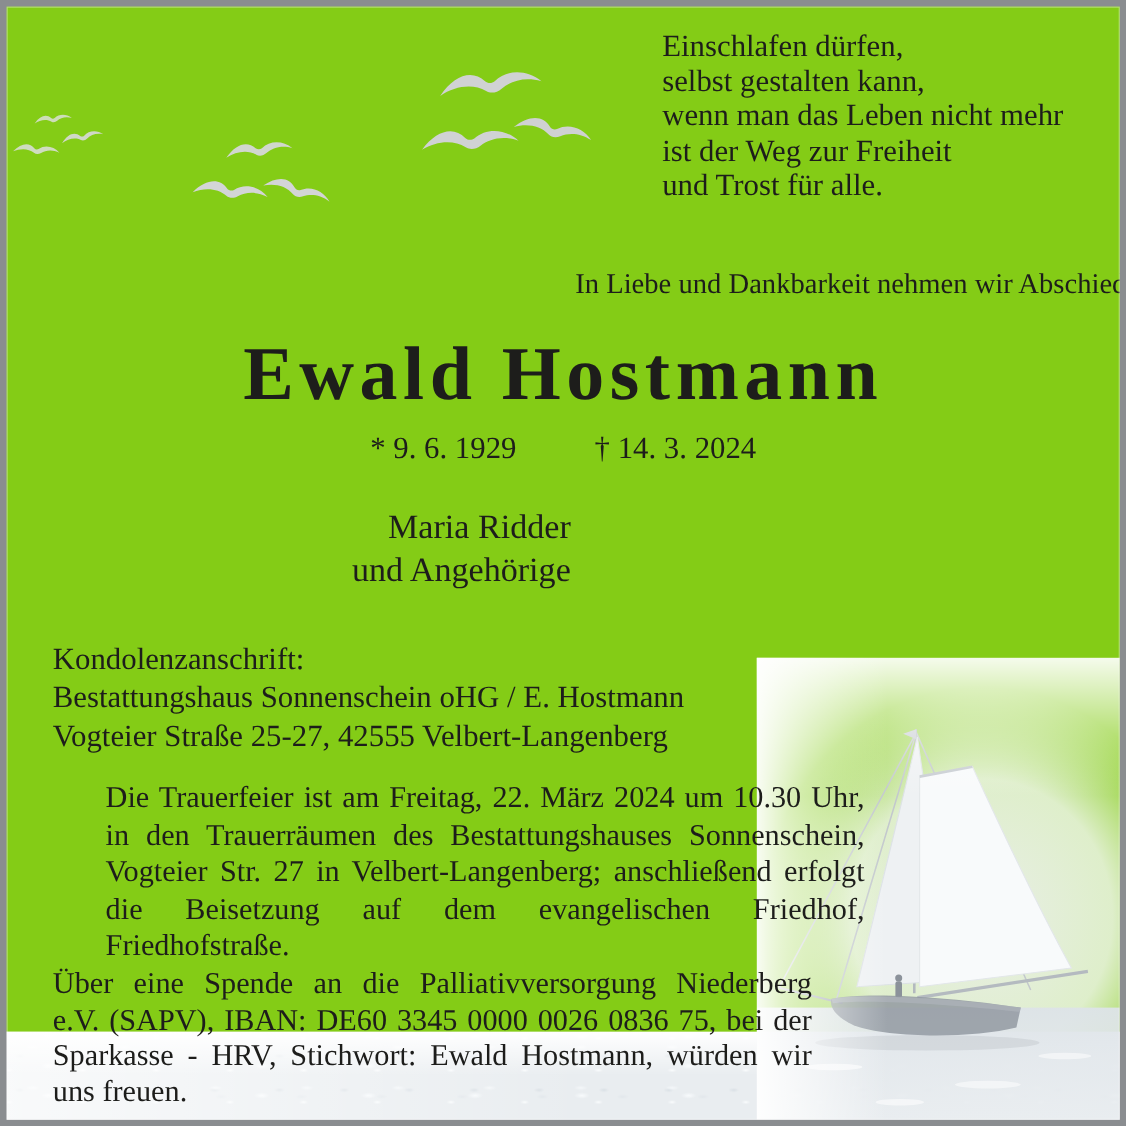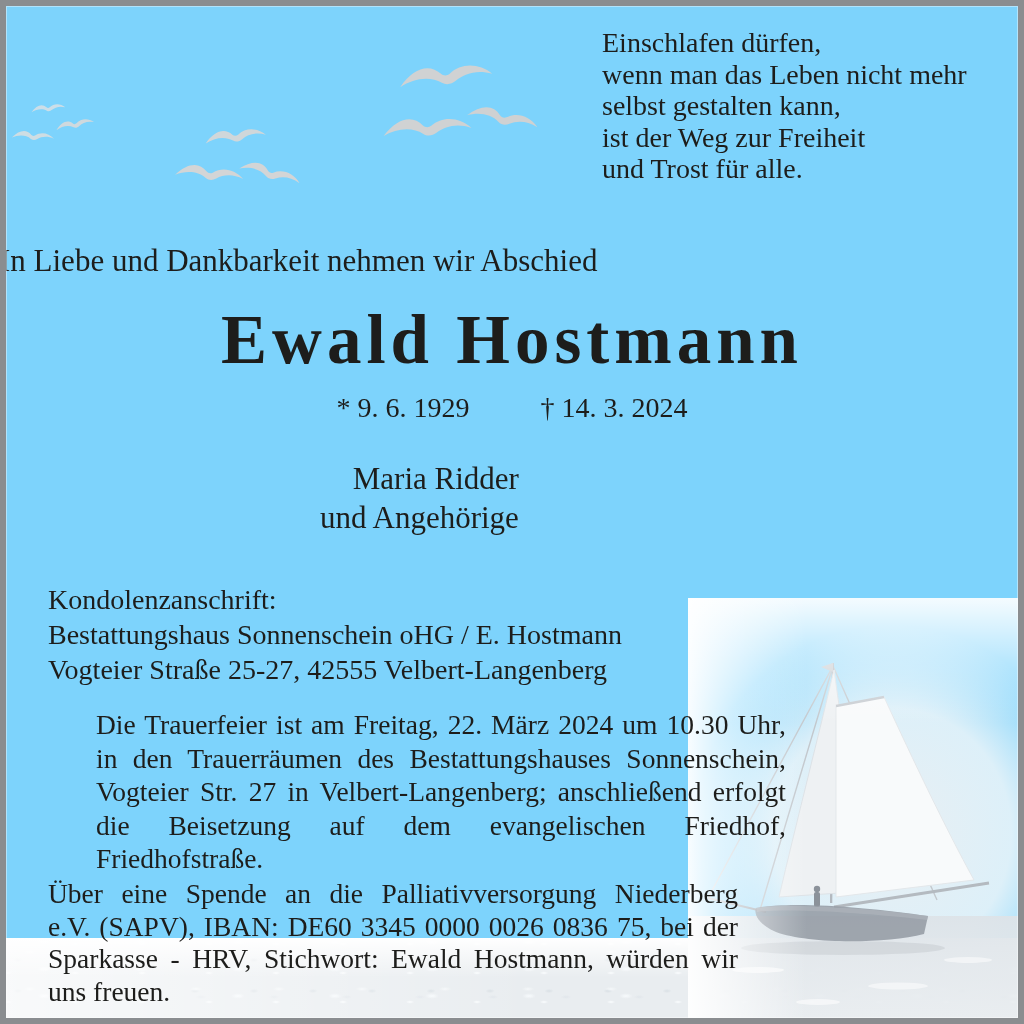--- a/index.html
+++ b/index.html
@@ -1,17 +1,17 @@
 <!DOCTYPE html>
 <html lang="de"><head>
 <meta charset="utf-8">
 <style>
   html,body{margin:0;padding:0;background:#ffffff;}
   .page{
-    position:relative;width:1024px;height:1024px;background:#7dd3fc;
+    position:relative;width:1024px;height:1024px;background:#84cc16;
     overflow:hidden;font-family:"Liberation Serif","DejaVu Serif",serif;
     color:#1d1d1b;
   }
   .frame{position:absolute;inset:0;border:6px solid #8a8d90;z-index:10;pointer-events:none;}
   .frame::after{content:"";position:absolute;inset:0;border:1px solid rgba(255,255,255,.4);}
 
   
   .birds-svg{position:absolute;left:0;top:0;width:1024px;height:260px;z-index:1;}
   .sea{
     position:absolute;left:0;right:0;bottom:0;height:86px;z-index:1;
@@ -39,21 +39,21 @@
   .photo::after{
     content:"";position:absolute;inset:0;
     background:
       linear-gradient(to right, rgba(255,255,255,.95), rgba(255,255,255,0) 36%),
       linear-gradient(to bottom, rgba(255,255,255,.92), rgba(255,255,255,0) 30%);
   }
 
   
   .txt{position:absolute;z-index:3;}
   .poem{left:602px;top:27px;font-size:28px;line-height:31.5px;}
-  .intro{left:0;width:1024px;top:243px;text-align:left;font-size:31px;}
+  .intro{left:0;width:1024px;top:243px;text-align:right;font-size:26px;}
   .name{left:0;width:1024px;top:302px;text-align:center;font-size:69px;line-height:76px;
         letter-spacing:5px;font-weight:700;margin:0;}
   .dates{left:0;width:1024px;top:392px;display:flex;justify-content:center;gap:71px;font-size:28px;}
   .mourners{left:320px;top:459px;font-size:31px;line-height:39px;text-align:right;}
   .condolence{left:48px;top:582px;font-size:28px;line-height:35px;}
   .service{left:48px;top:708px;width:690px;font-size:27.5px;line-height:33.5px;margin-left:48px;}
   .donation{left:48px;top:878px;width:690px;font-size:27.5px;line-height:32.5px;}
   .jline{text-align:justify;text-align-last:justify;}
   .lline{text-align:left;text-align-last:left;}
 </style>
@@ -122,22 +122,22 @@
         <rect x="126" y="294" width="6" height="15" rx="2" fill="#8b929a"></rect>
       </g>
 
       <path d="M68 310 C 100 303 180 309 240 318 L 236 336 C 196 346 120 346 88 334 C 74 328 65 318 68 310 Z" fill="#9097a0" opacity="0.82" filter="url(#soften)"></path>
       <path d="M68 310 C 100 305 180 310 240 318 L 239 322 C 180 315 100 310 69 314 Z" fill="#aeb4bb" opacity="0.7"></path>
     </svg>
   </div>
 
   <div class="txt poem">
     <div>Einschlafen dürfen,</div>
+    <div>selbst gestalten kann,</div>
     <div>wenn man das Leben nicht mehr</div>
-    <div>selbst gestalten kann,</div>
     <div>ist der Weg zur Freiheit</div>
     <div>und Trost für alle.</div>
   </div>
 
   <div class="txt intro">In Liebe und Dankbarkeit nehmen wir Abschied</div>
 
   <h1 class="txt name">Ewald Hostmann</h1>
 
   <div class="txt dates">
     <span>* 9. 6. 1929</span>

